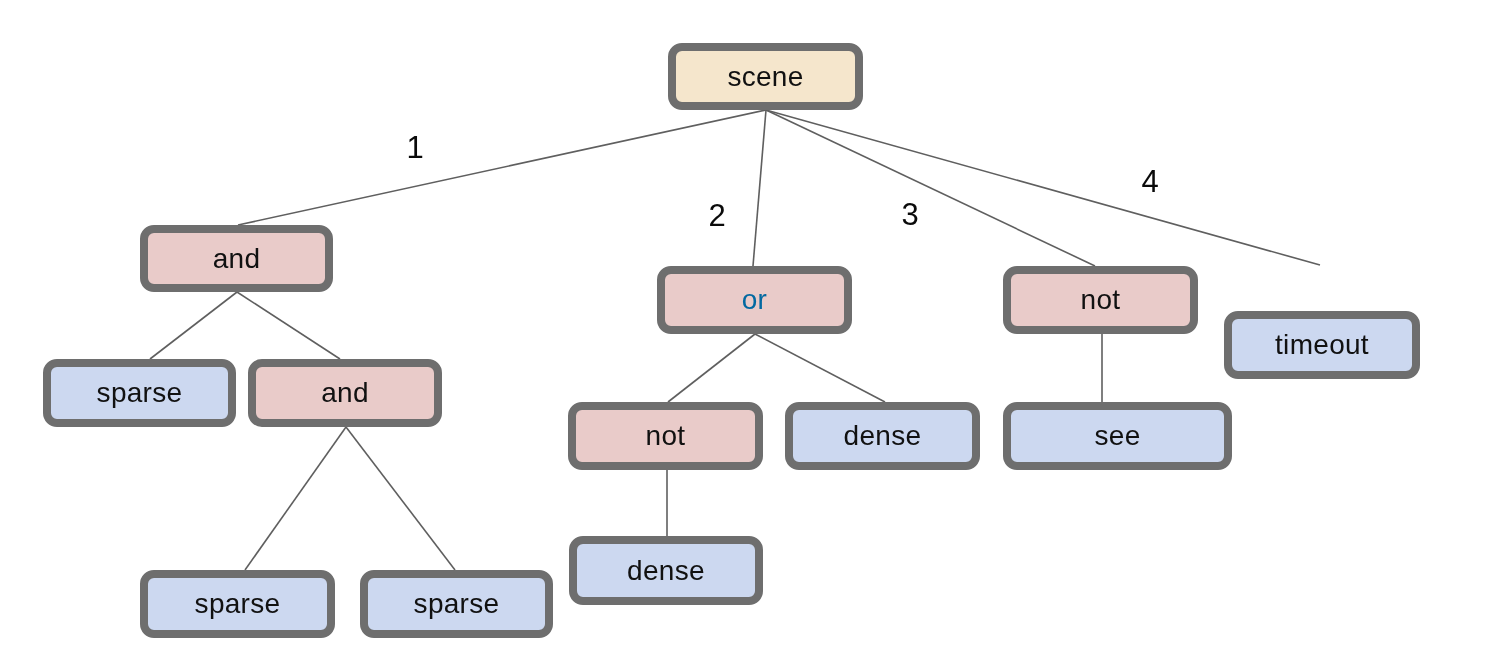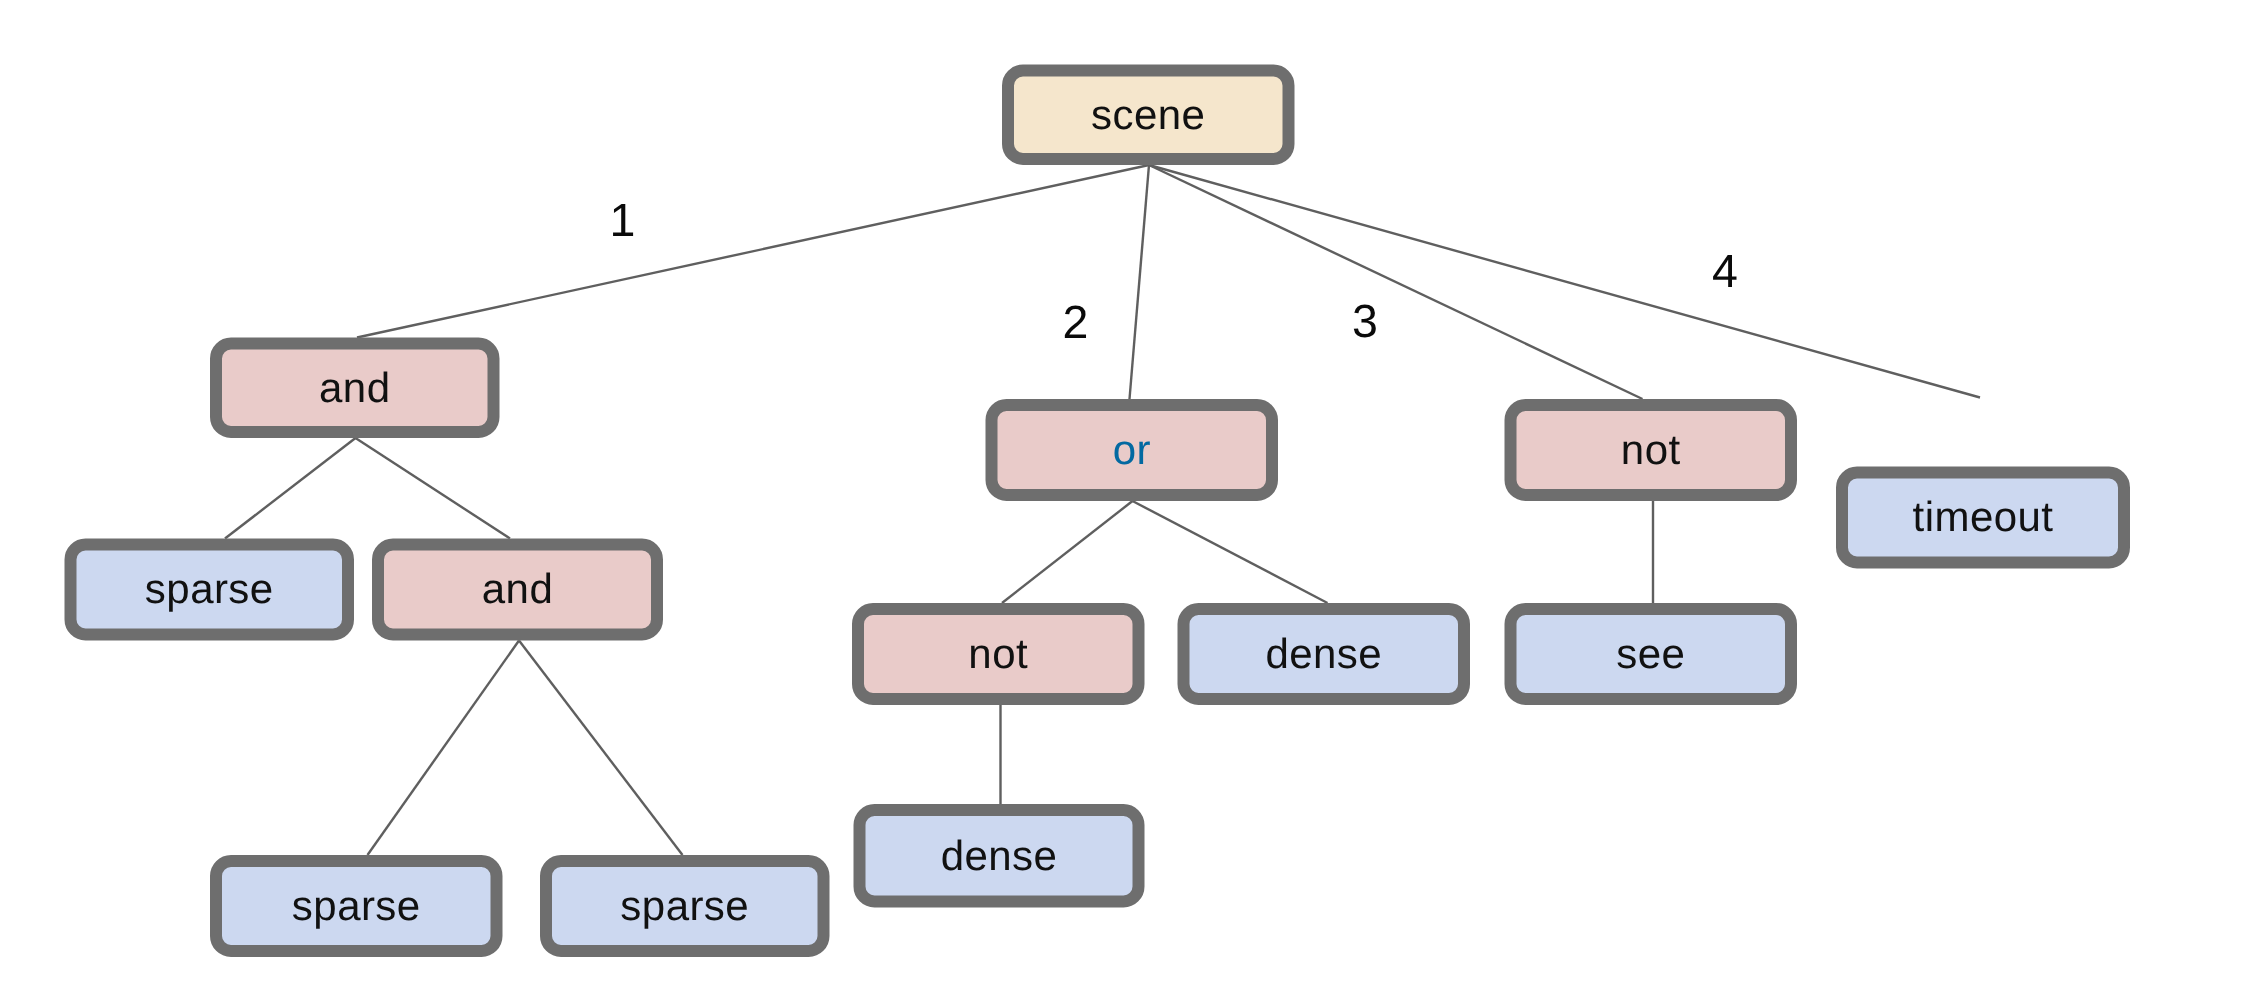--- a/index.html
+++ b/index.html
@@ -64,21 +64,21 @@
   <div id="node-layer">
       <div class="node" style="left: 668px; top: 43px; width: 195px; height: 67px; background: rgb(245, 230, 204); border-color: rgb(110, 110, 110); color: rgb(17, 17, 17);">scene</div>
       <div class="node" style="left: 140px; top: 225px; width: 193px; height: 67px; background: rgb(233, 203, 201); border-color: rgb(110, 110, 110); color: rgb(17, 17, 17);">and</div>
       <div class="node" style="left: 657px; top: 266px; width: 195px; height: 68px; background: rgb(233, 203, 201); border-color: rgb(110, 110, 110); color: #0369a1;">or</div>
       <div class="node" style="left: 1003px; top: 266px; width: 195px; height: 68px; background: rgb(233, 203, 201); border-color: rgb(110, 110, 110); color: rgb(17, 17, 17);">not</div>
       <div class="node" style="left: 1224px; top: 265px; width: 196px; height: 68px; background: rgb(204, 216, 240); border-color: rgb(110, 110, 110); color: rgb(17, 17, 17); margin-top: 46px;">timeout</div>
       <div class="node" style="left: 43px; top: 359px; width: 193px; height: 68px; background: rgb(204, 216, 240); border-color: rgb(110, 110, 110); color: rgb(17, 17, 17);">sparse</div>
       <div class="node" style="left: 248px; top: 359px; width: 194px; height: 68px; background: rgb(233, 203, 201); border-color: rgb(110, 110, 110); color: rgb(17, 17, 17);">and</div>
       <div class="node" style="left: 568px; top: 402px; width: 195px; height: 68px; background: rgb(233, 203, 201); border-color: rgb(110, 110, 110); color: rgb(17, 17, 17);">not</div>
       <div class="node" style="left: 785px; top: 402px; width: 195px; height: 68px; background: rgb(204, 216, 240); border-color: rgb(110, 110, 110); color: rgb(17, 17, 17);">dense</div>
-      <div class="node" style="left: 1003px; top: 402px; width: 195px; height: 68px; background: rgb(204, 216, 240); border-color: rgb(110, 110, 110); color: rgb(17, 17, 17);">see</div>
+      <div class="node" style="left: 1003px; top: 402px; width: 229px; height: 68px; background: rgb(204, 216, 240); border-color: rgb(110, 110, 110); color: rgb(17, 17, 17);">see</div>
       <div class="node" style="left: 140px; top: 570px; width: 195px; height: 68px; background: rgb(204, 216, 240); border-color: rgb(110, 110, 110); color: rgb(17, 17, 17);">sparse</div>
       <div class="node" style="left: 360px; top: 570px; width: 193px; height: 68px; background: rgb(204, 216, 240); border-color: rgb(110, 110, 110); color: rgb(17, 17, 17);">sparse</div>
       <div class="node" style="left: 569px; top: 536px; width: 194px; height: 69px; background: rgb(204, 216, 240); border-color: rgb(110, 110, 110); color: rgb(17, 17, 17);">dense</div>
     </div>
   <div id="label-layer">
       <div class="edge-label" style="left: 415px; top: 147px;">1</div>
       <div class="edge-label" style="left: 717px; top: 215px;">2</div>
       <div class="edge-label" style="left: 910px; top: 214px;">3</div>
       <div class="edge-label" style="left: 1150px; top: 181px;">4</div>
     </div>

